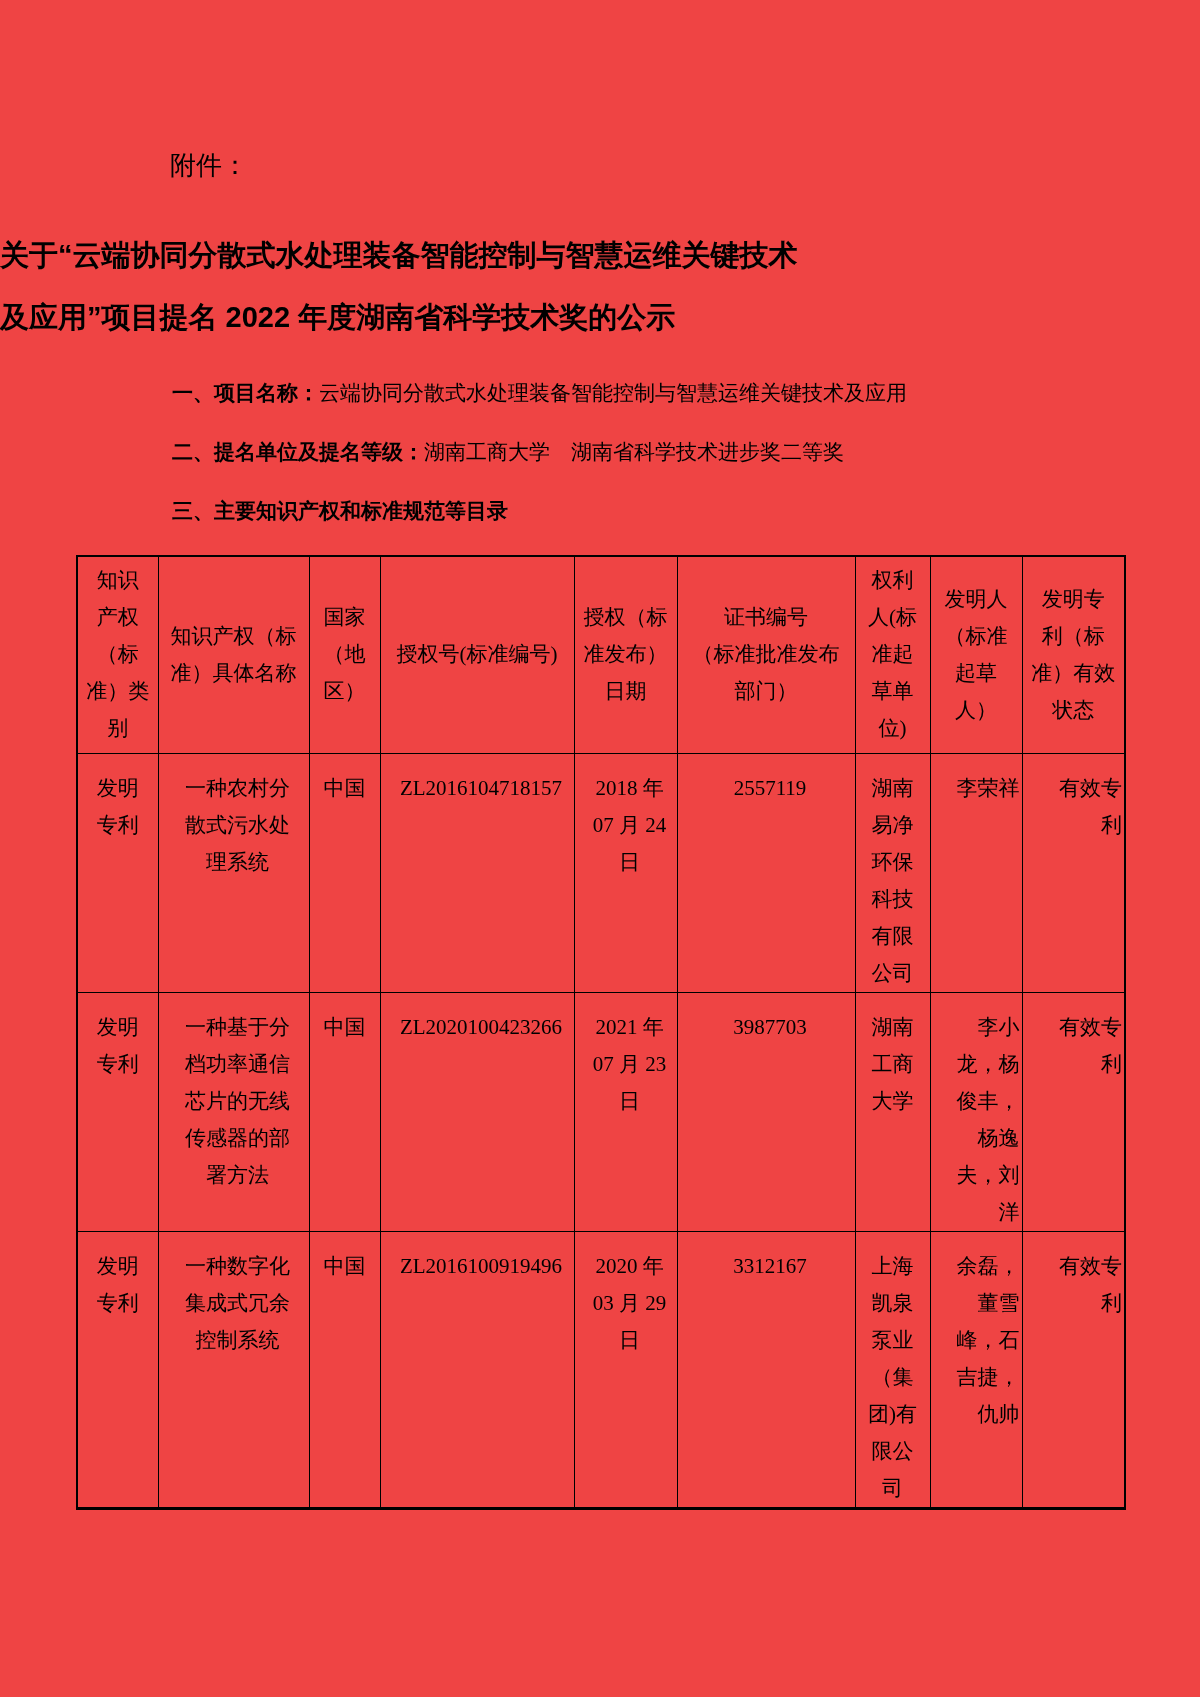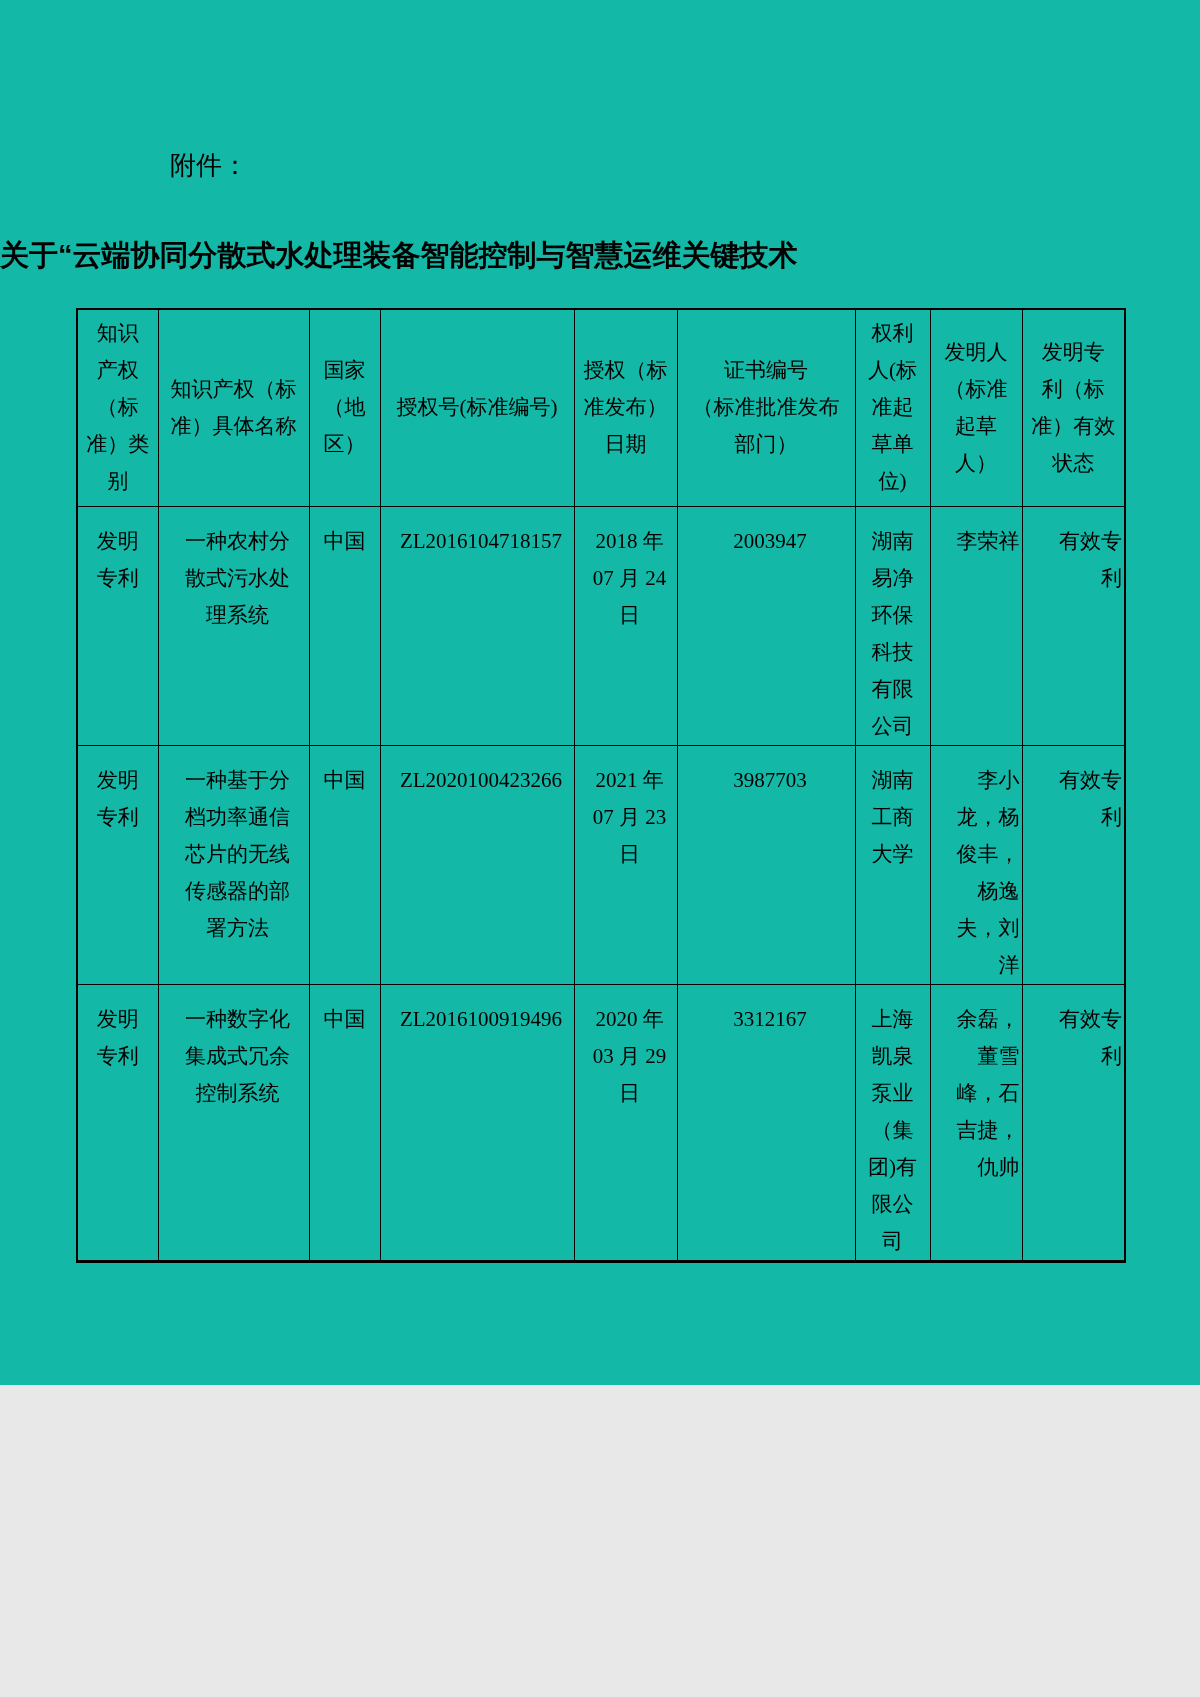--- a/index.html
+++ b/index.html
@@ -1,22 +1,22 @@
 <!DOCTYPE html>
 <html><head>
 <meta charset="utf-8">
 <style>
   * { margin: 0; padding: 0; box-sizing: border-box; }
   html, body { background: #e8e8e8; }
   body { font-family: "Liberation Serif", "DejaVu Serif", serif; color: #000; }
 
   .page {
     width: 1200px;
-    height: 1385px;
-    background: #14b8a6;
+    height: 1697px;
+    background: #ef4444;
     margin: 0 auto;
     overflow: hidden;
     position: relative;
   }
 
   .attachment-label {
     margin: 148px 0 0 170px;
     font-size: 26px;
     line-height: 36px;
   }
@@ -82,22 +82,34 @@
 </style>
 </head>
 <body>
 
 <div class="page">
 
   <div class="attachment-label">附件：</div>
 
   <div class="doc-title">
     <div>关于“云端协同分散式水处理装备智能控制与智慧运维关键技术</div>
+    <div>及应用”项目提名 2022 年度湖南省科学技术奖的公示</div>
   </div>
 
+  <div class="sections">
+    <p class="section-item">
+      <span class="section-label">一、项目名称：</span><span class="section-text">云端协同分散式水处理装备智能控制与智慧运维关键技术及应用</span>
+    </p>
+    <p class="section-item">
+      <span class="section-label">二、提名单位及提名等级：</span><span class="section-text">湖南工商大学　湖南省科学技术进步奖二等奖</span>
+    </p>
+    <p class="section-item">
+      <span class="section-label">三、主要知识产权和标准规范等目录</span><span class="section-text"></span>
+    </p>
+  </div>
 
   <table class="ip-table">
     <colgroup>
       <col style="width:81px">
         <col style="width:151px">
         <col style="width:71px">
       <col style="width:194px">
         <col style="width:103px">
         <col style="width:178px">
       <col style="width:75px">
@@ -143,21 +155,21 @@
         <td class="al-c">发明
 专利</td>
         <td class="al-l">一种农村分
 散式污水处
 理系统</td>
         <td class="al-c">中国</td>
         <td class="al-l">ZL2016104718157</td>
         <td class="al-l">2018 年
 07 月 24
 日</td>
-        <td class="al-l">2003947</td>
+        <td class="al-l">2557119</td>
         <td class="al-c">湖南
 易净
 环保
 科技
 有限
 公司</td>
         <td class="al-ln">李荣祥</td>
         <td class="al-ln">有效专
 利</td>
       </tr>

